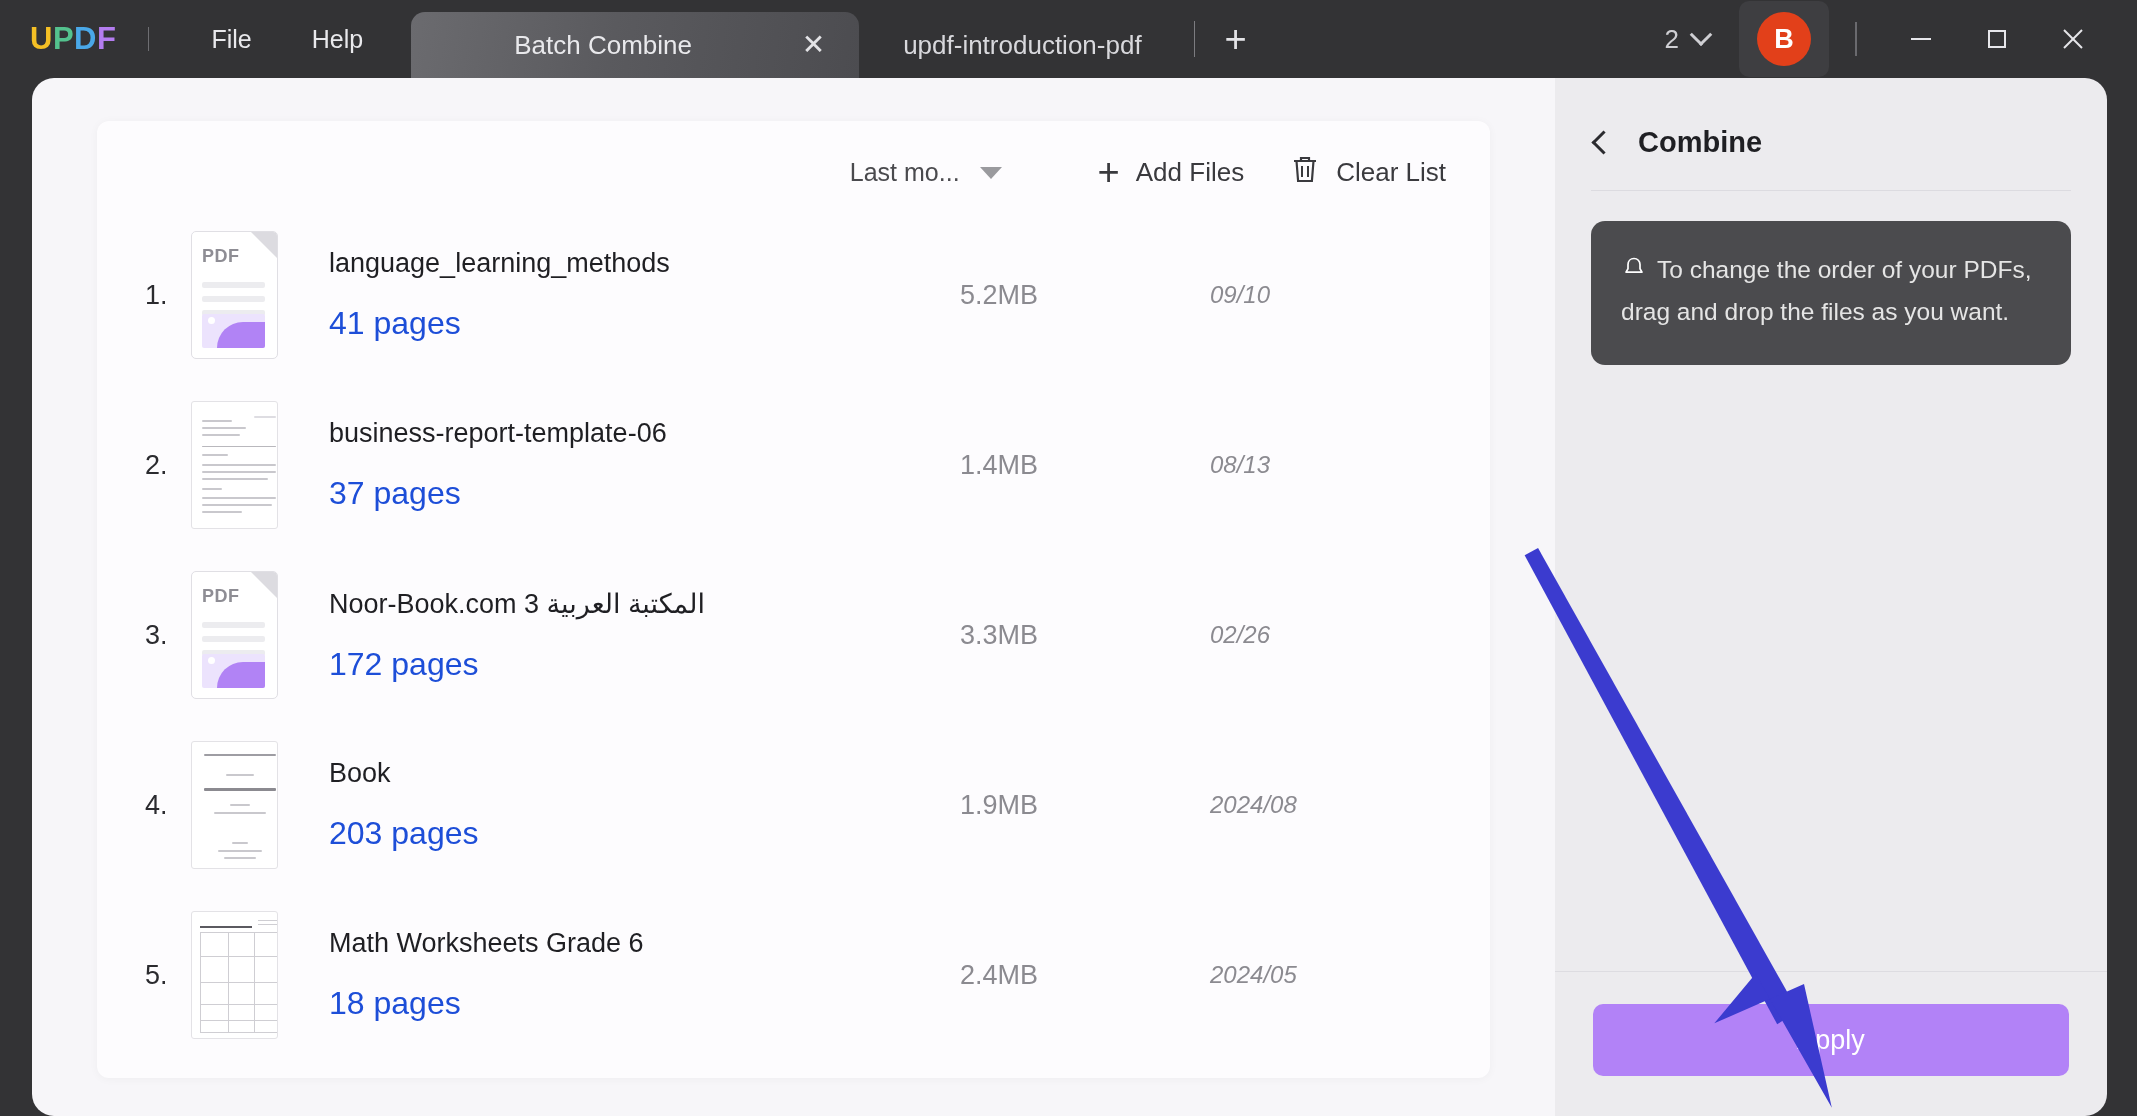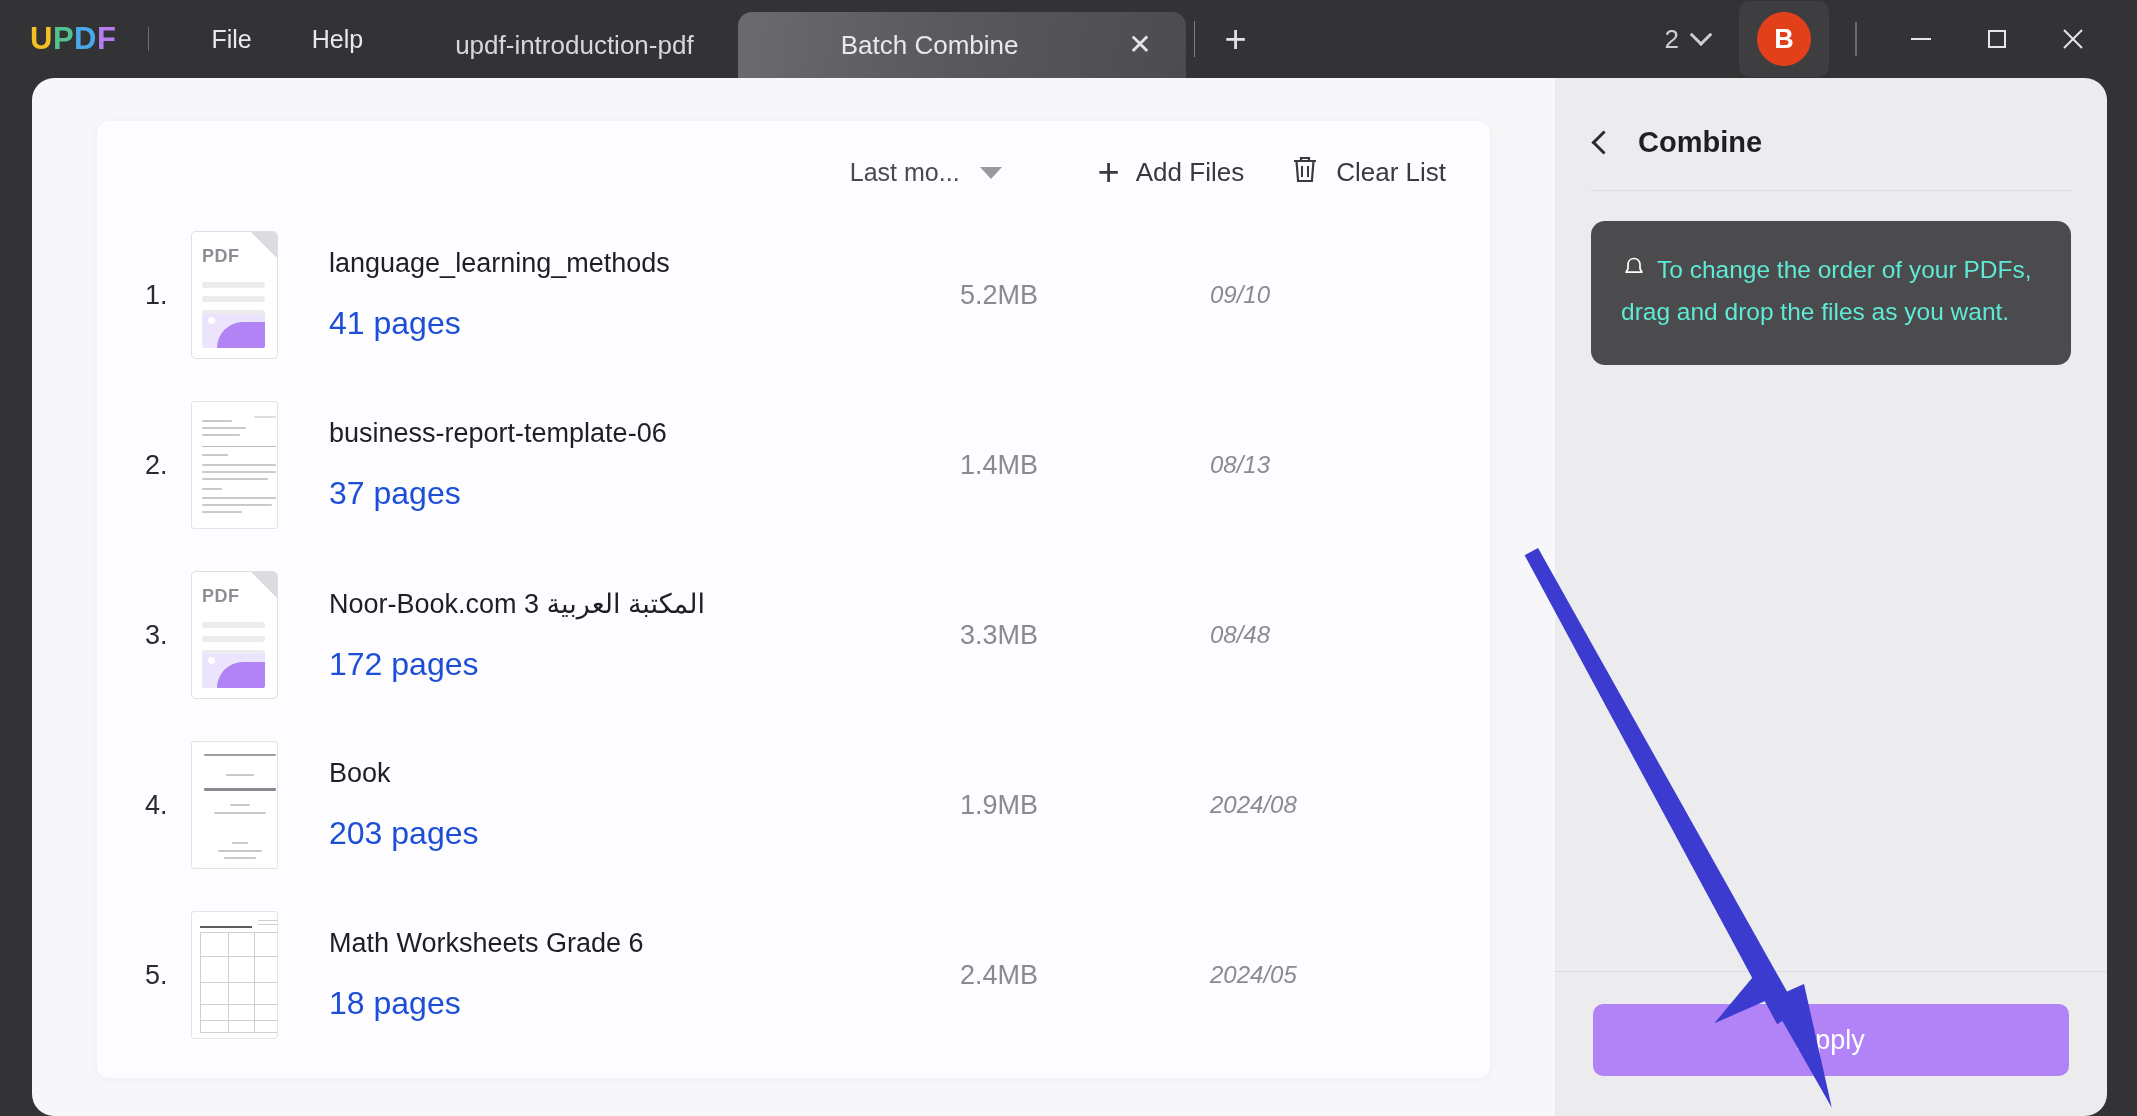--- a/index.html
+++ b/index.html
@@ -316,21 +316,21 @@
     cursor: pointer;
   }
   .sp-title { color: #1f1f23; font-size: 29px; font-weight: bold; }
   .sp-rule {
     height: 1px; background: #dcdbe0;
     margin: 22px 36px 0 36px;
   }
   .tip {
     margin: 30px 36px 0 36px;
     background: #4b4b4e;
-    color: #5eead4;
+    color: #e5e5e5;
     border-radius: 14px;
     padding: 30px 34px 34px 30px;
     font-size: 24.5px;
     line-height: 1.58;
   }
   .bell {
     display: inline-block; vertical-align: -3px; margin-right: 10px;
   }
   .sp-spacer { flex: 1; }
   .sp-footer {
@@ -366,25 +366,25 @@
           <span class="l2">P</span>
           <span class="l3">D</span>
           <span class="l4">F</span>
       </div>
       <div class="tb-sep"></div>
       <div class="menu-item">File</div>
       <div class="menu-item">Help</div>
     </div>
 
     <div class="tabs">
-      <div class="tab inactive">updf-introduction-pdf</div>
       <div class="tab active">
         <span class="tab-label">Batch Combine</span>
         <span class="tab-close">✕</span>
       </div>
+      <div class="tab inactive">updf-introduction-pdf</div>
       <div class="tab-divider"></div>
       <div class="newtab">+</div>
     </div>
 
     <div class="tb-right">
       <div class="count-box">
         <span>2</span>
         <span class="chev-down"></span>
       </div>
       <div class="avatar-wrap">
@@ -499,21 +499,21 @@
                 <div class="bar b3"></div>
                 <div class="purple"></div>
                 <div class="dot"></div>
               </div>
             </div>
             <div class="row-meta">
               <div class="fname">Noor-Book.com  3 المكتبة العربية</div>
               <div class="fpages">172 pages</div>
             </div>
             <div class="fsize">3.3MB</div>
-            <div class="fdate">08/48</div>
+            <div class="fdate">02/26</div>
           </div>
 
           <div class="row">
             <div class="row-num">4.</div>
             <div class="thumb-wrap">
               <div class="thumb doc">
                 <div class="tl" style="left:12px;top:12px;width:72px;background:#9e9da3;"></div>
                 <div class="tl" style="left:34px;top:32px;width:28px;"></div>
                 <div class="tl" style="left:12px;top:46px;width:72px;height:3px;background:#8b8a90;"></div>
                 <div class="tl" style="left:38px;top:62px;width:20px;"></div>

